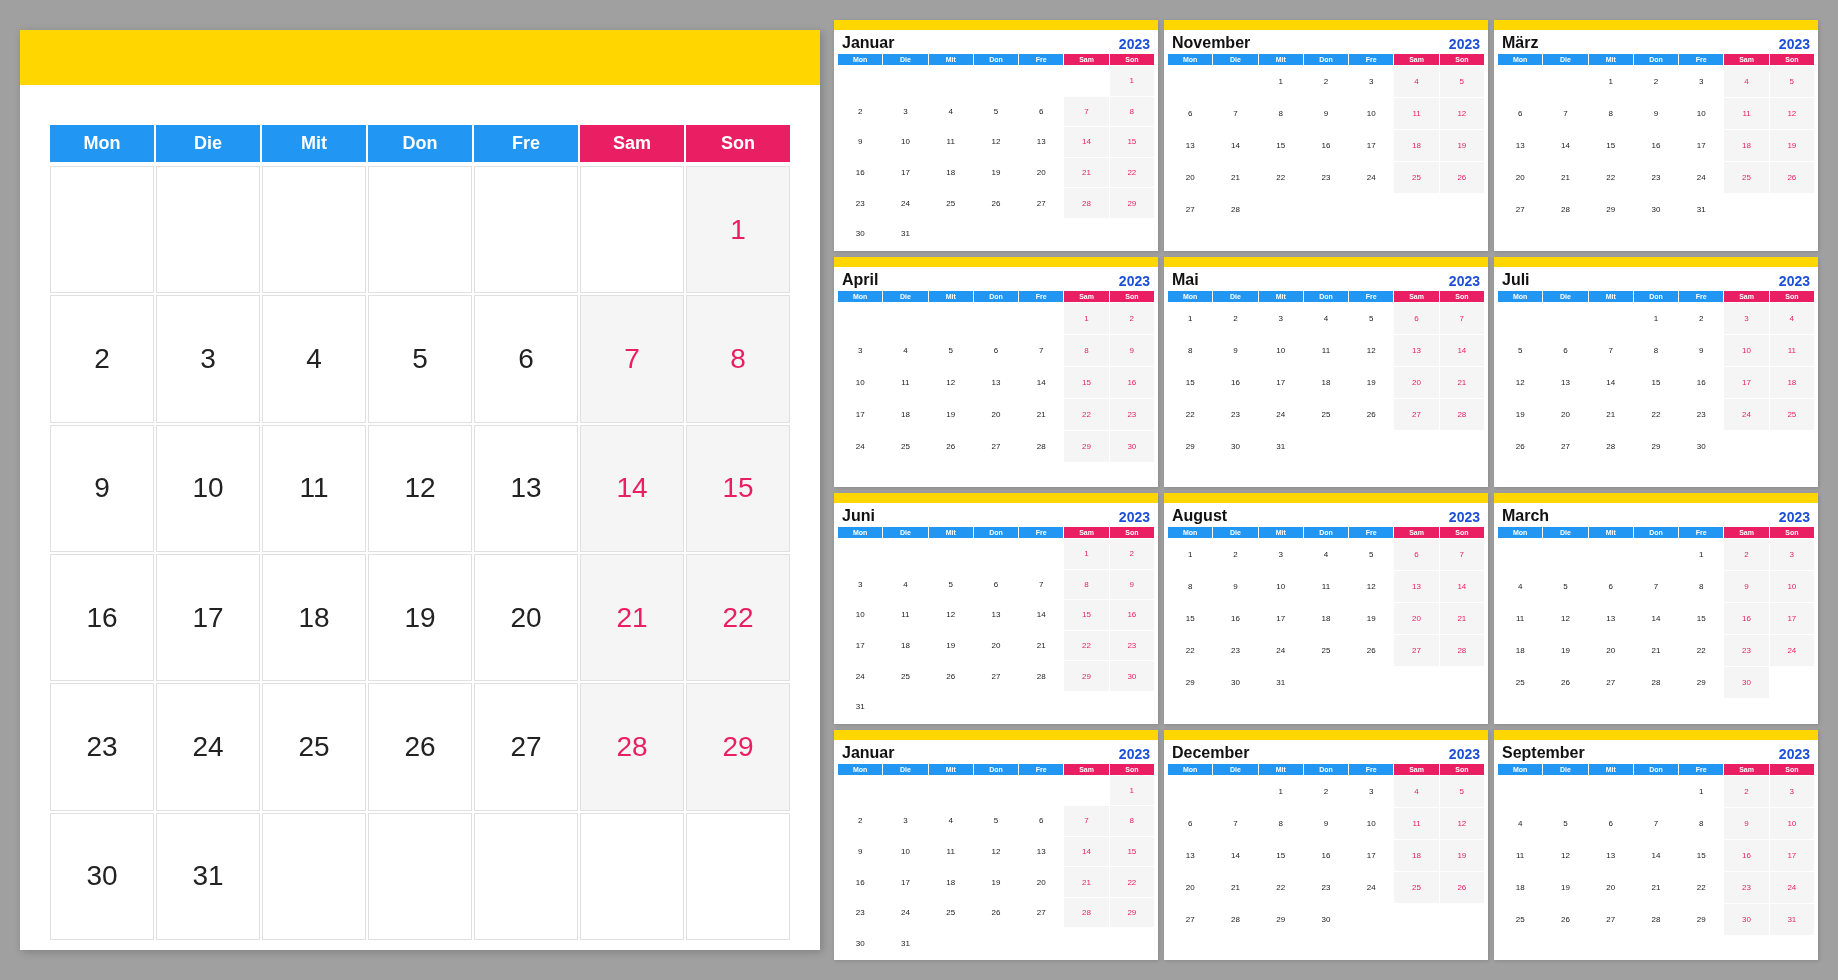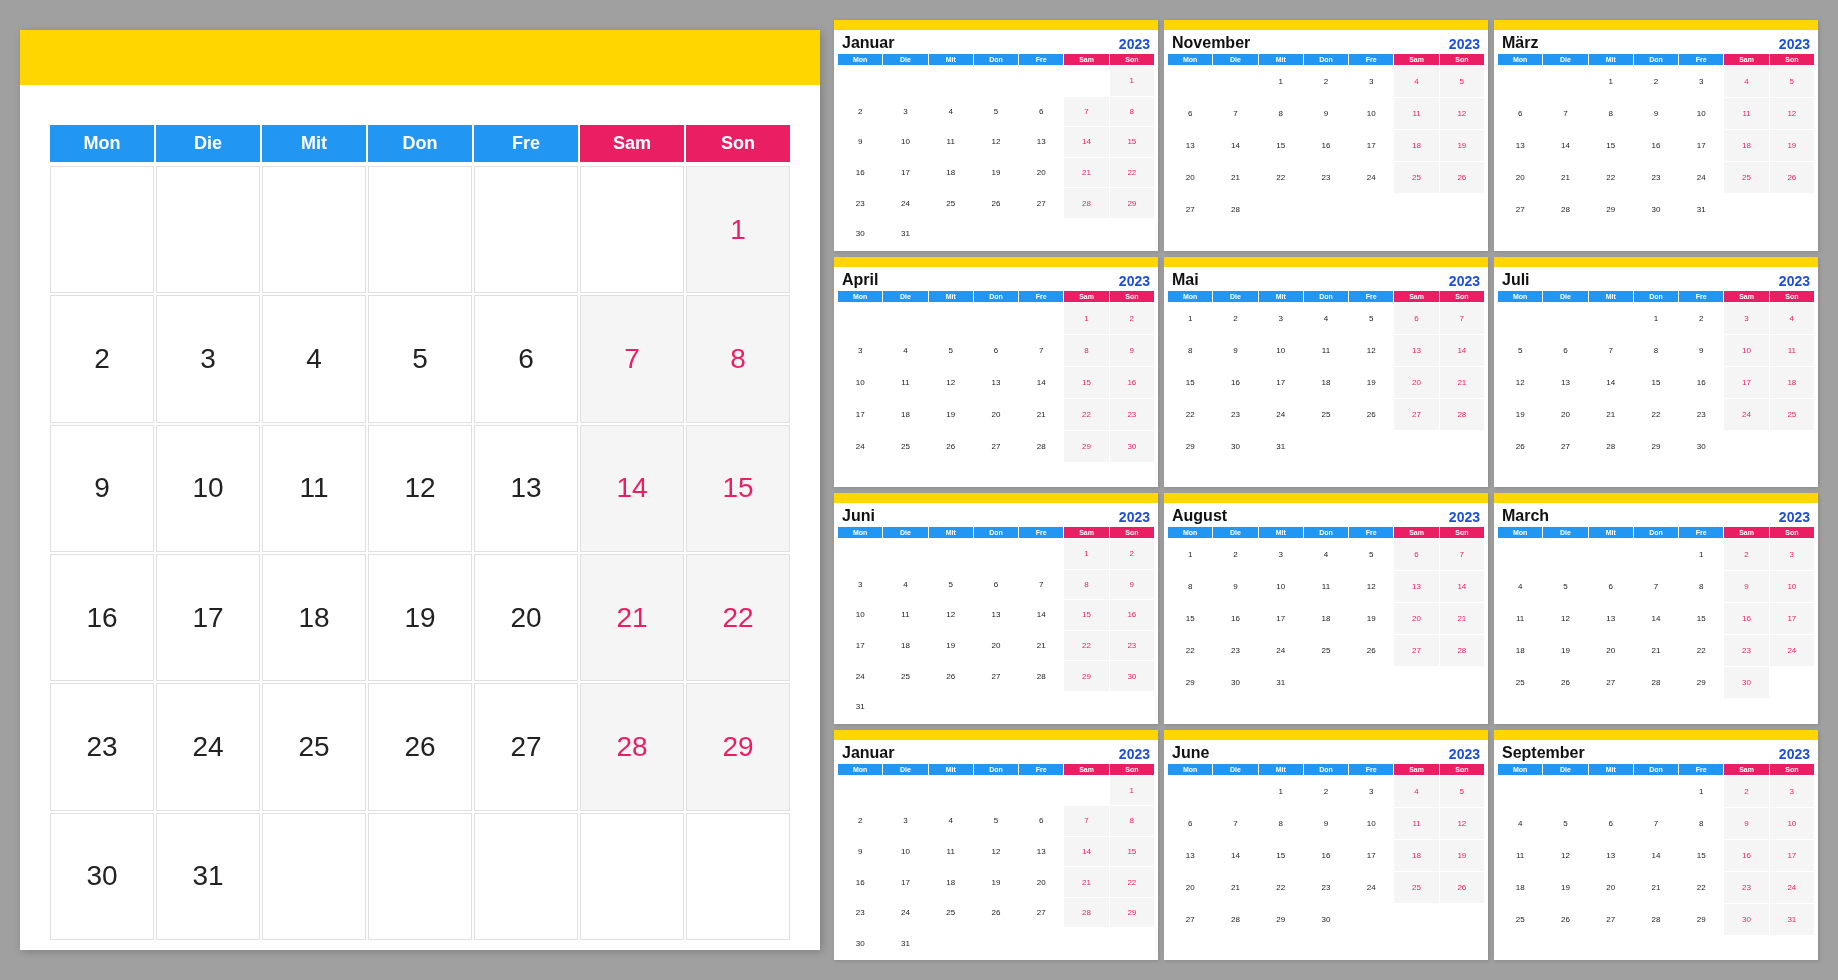--- a/index.html
+++ b/index.html
@@ -826,21 +826,21 @@
           <div class="sc-cell em"></div>
           <div class="sc-cell em"></div>
           <div class="sc-cell em"></div>
           <div class="sc-cell em"></div>
           <div class="sc-cell em"></div>
         </div>
       </div>
       <div class="small-cal">
         <div class="sc-yellow"></div>
         <div class="sc-header">
-          <span class="sc-month">June</span>
+          <span class="sc-month">December</span>
           <span class="sc-year">2023</span>
         </div>
         <div class="sc-day-headers">
           <div class="sc-dh wd">Mon</div>
           <div class="sc-dh wd">Die</div>
           <div class="sc-dh wd">Mit</div>
           <div class="sc-dh wd">Don</div>
           <div class="sc-dh wd">Fre</div>
           <div class="sc-dh we">Sam</div>
           <div class="sc-dh we">Son</div>

